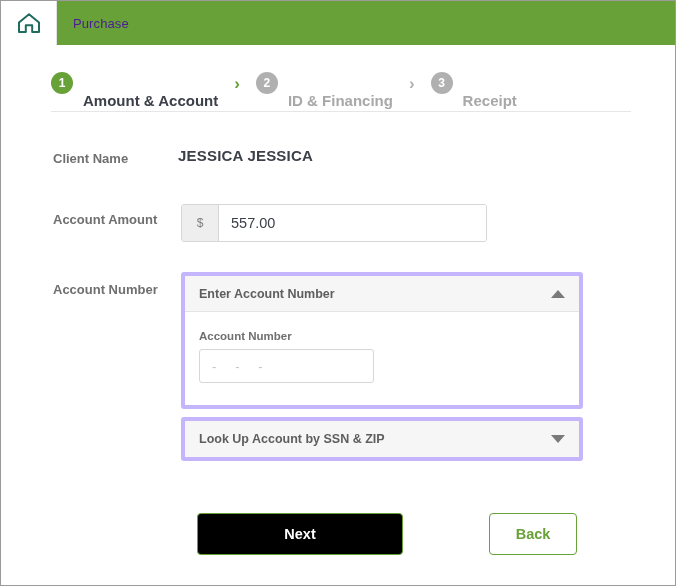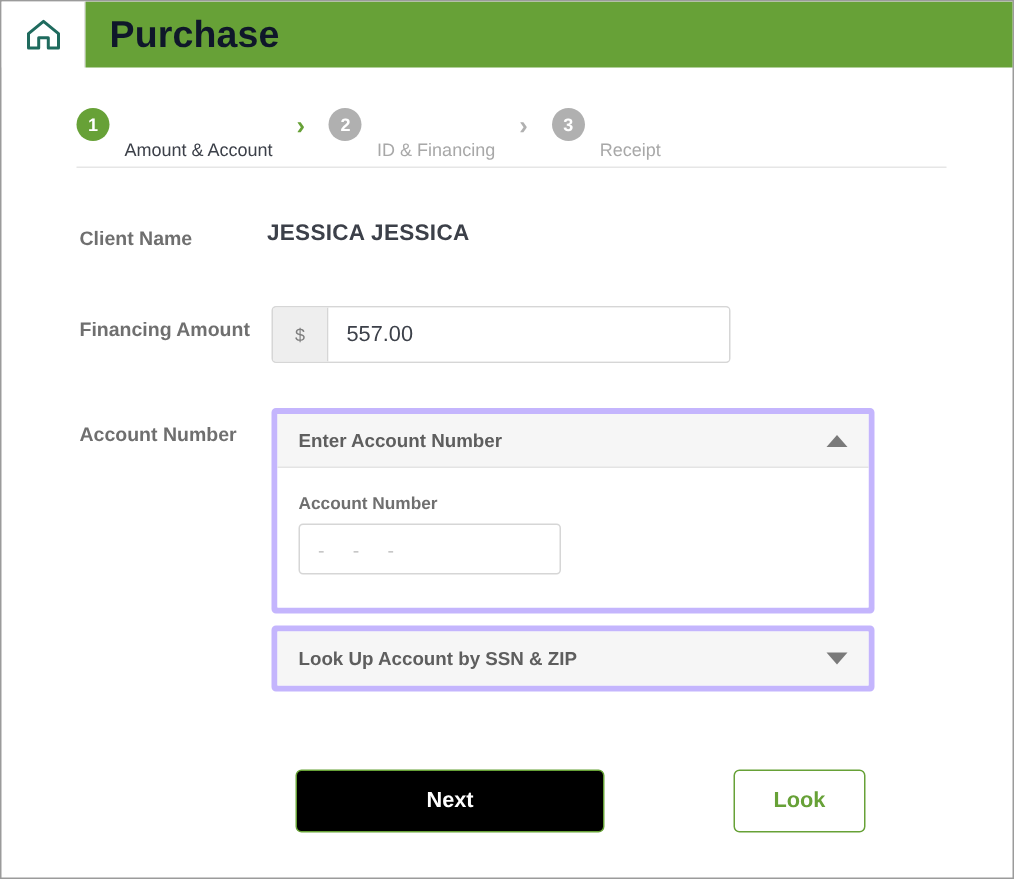--- a/index.html
+++ b/index.html
@@ -44,23 +44,23 @@
   .home-tile svg { display: block; }
   .titlebar-green {
     flex: 1;
     background: #67a137;
     display: flex;
     align-items: center;
     padding-left: 16px;
     box-sizing: border-box;
   }
   .app-title {
-    color: #0f172a;
-    font-size: 25px;
-    font-weight: bold;
+    color: #4c1d95;
+    font-size: 13px;
+    font-weight: normal;
     letter-spacing: 0.1px;
   }
 
   
   .stepper {
     position: absolute;
     top: 60px;
     left: 50px;
     width: 580px;
     height: 44px;
@@ -81,22 +81,22 @@
     font-weight: bold;
     display: flex;
     align-items: center;
     justify-content: center;
     flex: 0 0 auto;
   }
   .step-circle.active { background: #67a137; }
   .step-circle.inactive { background: #b0b0b0; }
   .step-label {
     margin-left: 10px;
-    font-size: 12px;
-    font-weight: normal;
+    font-size: 15px;
+    font-weight: bold;
     white-space: nowrap;
     margin-top: 34px;
   }
   .step-label.active { color: #3c4049; }
   .step-label.inactive { color: #a8a8a8; }
   .step-sep {
     font-size: 17px;
     font-weight: bold;
     margin: 0 16px;
     line-height: 1;
@@ -310,21 +310,21 @@
       <span class="step-circle inactive">3</span>
       <span class="step-label inactive">Receipt</span>
     </div>
   </div>
 
   <div class="divider"></div>
 
   <div class="field-label client-name-label">Client Name</div>
   <div class="client-name-value">JESSICA JESSICA</div>
 
-  <div class="field-label amount-label">Financing Amount</div>
+  <div class="field-label amount-label">Account Amount</div>
   <div class="amount-group">
     <div class="amount-prefix">$</div>
     <input class="amount-input" type="text" value="557.00" style="">
   </div>
 
   <div class="field-label account-label">Account Number</div>
 
   <div class="accordion">
 
     <div class="acc-panel open">
@@ -343,16 +343,16 @@
         <span class="acc-title">Look Up Account by SSN &amp; ZIP</span>
         <span class="caret down"></span>
       </div>
     </div>
 
 
   </div>
 
   <div class="btn-row">
     <button class="btn btn-next">Next</button>
-    <button class="btn btn-back">Look</button>
+    <button class="btn btn-back">Back</button>
   </div>
 
 </div>
 
 </body></html>

